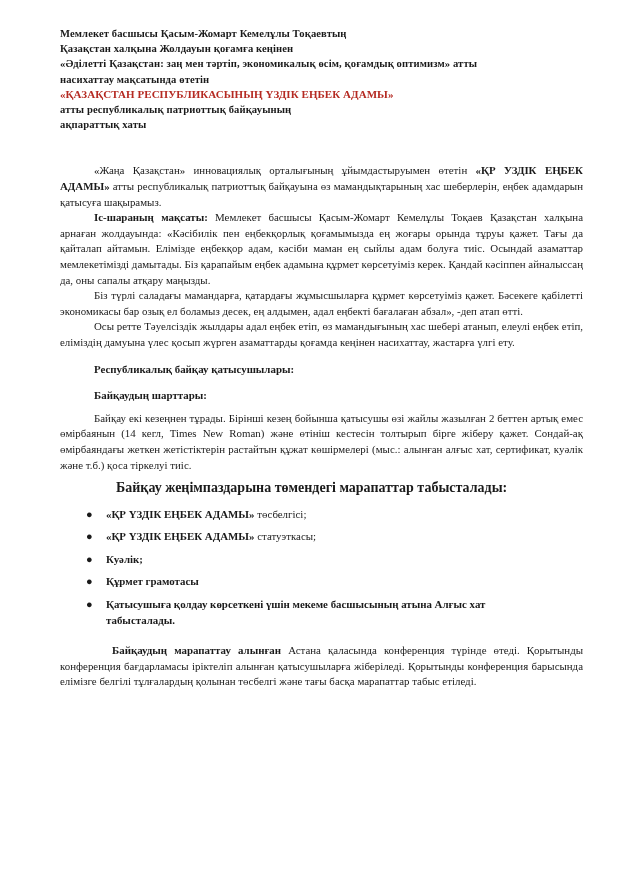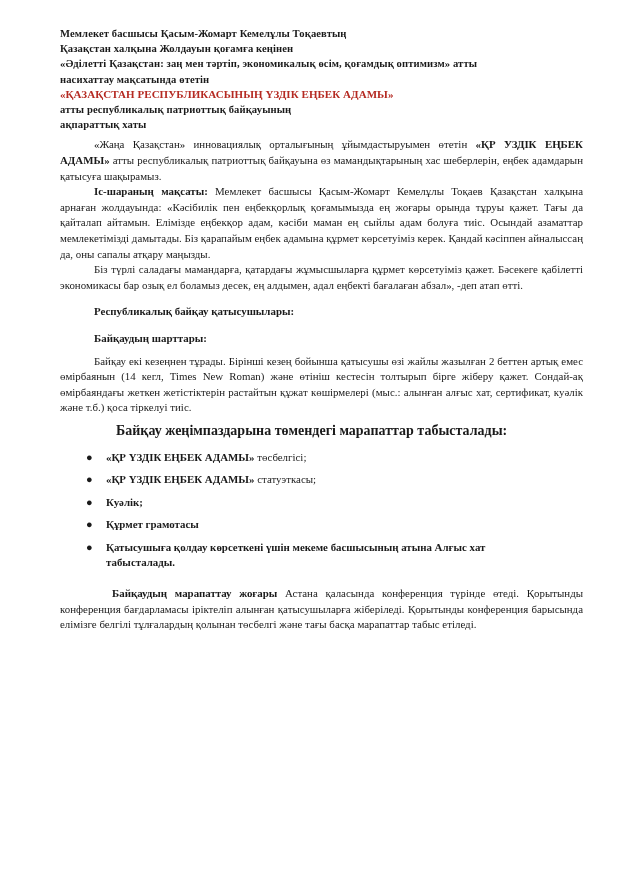--- a/index.html
+++ b/index.html
@@ -32,21 +32,21 @@
   }
   .header-line {
     display: block;
   }
   .header-line.red {
     color: #b52a22;
     font-size: 11px;
     letter-spacing: 0.005em;
   }
   .body-block {
-    margin-top: 5px;
+    margin-top: 31px;
   }
   p.para {
     margin: 0;
     text-align: justify;
     text-justify: inter-word;
     font-size: 10.9px;
     line-height: 15.6px;
     text-indent: 34px;
     hyphens: none;
   }
@@ -121,20 +121,21 @@
   </div>
 
   <div class="body-block">
 
     <p class="para"><span>«Жаңа Қазақстан» инновациялық орталығының ұйымдастыруымен  өтетін </span><b>«ҚР УЗДІК ЕҢБЕК АДАМЫ»</b><span> атты республикалық патриоттық байқауына өз мамандықтарының хас шеберлерін, еңбек адамдарын қатысуға шақырамыз.</span></p>
 
     <p class="para"><b>Іс-шараның мақсаты:</b><span> Мемлекет басшысы Қасым-Жомарт Кемелұлы Тоқаев Қазақстан халқына арнаған жолдауында: «Кәсібилік пен еңбекқорлық қоғамымызда ең жоғары орында тұруы қажет. Тағы да қайталап айтамын. Елімізде еңбекқор адам, кәсіби маман ең сыйлы адам болуға тиіс. Осындай азаматтар мемлекетімізді дамытады. Біз қарапайым еңбек адамына құрмет көрсетуіміз керек. Қандай кәсіппен айналыссаң да, оны сапалы атқару маңызды.</span></p>
 
     <p class="para">Біз түрлі саладағы мамандарға, қатардағы жұмысшыларға құрмет көрсетуіміз қажет. Бәсекеге қабілетті экономикасы бар озық ел боламыз десек, ең алдымен, адал еңбекті бағалаған абзал», -деп атап өтті.</p>
 
+    <p class="para">Осы ретте Тәуелсіздік жылдары адал еңбек етіп, өз мамандығының хас шебері атанып, елеулі еңбек етіп, еліміздің дамуына үлес қосып жүрген  азаматтарды қоғамда кеңінен насихаттау, жастарға үлгі ету.</p>
 
     <div class="spacer-sm"></div>
 
     <p class="subhead">Республикалық байқау қатысушылары:</p>
 
 
     <div class="spacer-sm"></div>
 
     <p class="subhead">Байқаудың шарттары:</p>
 
@@ -163,17 +164,17 @@
         <span class="bullet">●</span><b>Құрмет грамотасы</b>
       </li>
       <li>
         <span class="bullet">●</span><b>Қатысушыға қолдау көрсеткені үшін мекеме басшысының атына Алғыс хат</b><b class="li-indent">табысталады.</b>
       </li>
     </ul>
 
     <div class="spacer-md"></div>
 
     <div class="final-block">
-      <p class="para"><b>Байқаудың марапаттау жоғары</b><span> Астана қаласында конференция түрінде өтеді. Қорытынды конференция бағдарламасы іріктеліп алынған қатысушыларға жіберіледі. Қорытынды конференция барысында елімізге белгілі тұлғалардың қолынан төсбелгі және тағы басқа марапаттар табыс етіледі.</span></p>
+      <p class="para"><b>Байқаудың марапаттау алынған</b><span> Астана қаласында конференция түрінде өтеді. Қорытынды конференция бағдарламасы іріктеліп алынған қатысушыларға жіберіледі. Қорытынды конференция барысында елімізге белгілі тұлғалардың қолынан төсбелгі және тағы басқа марапаттар табыс етіледі.</span></p>
     </div>
 
   </div>
 </div>
 
 </body></html>

